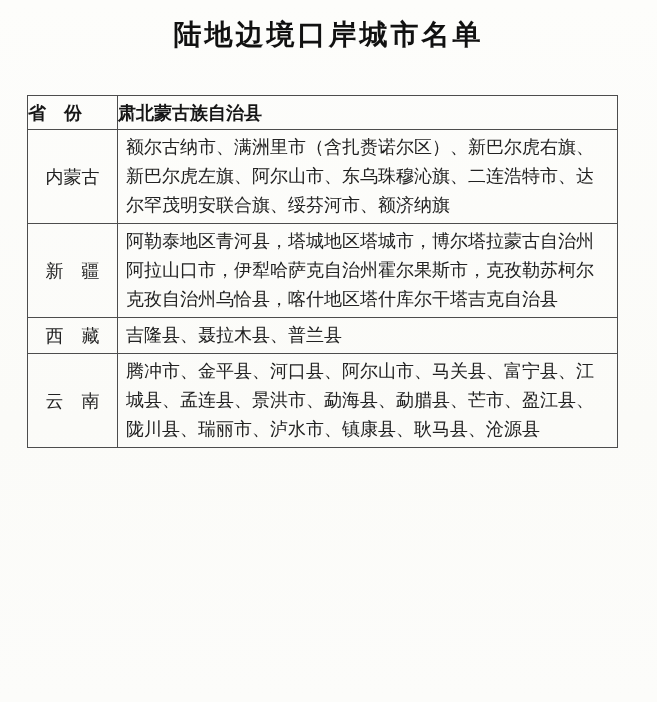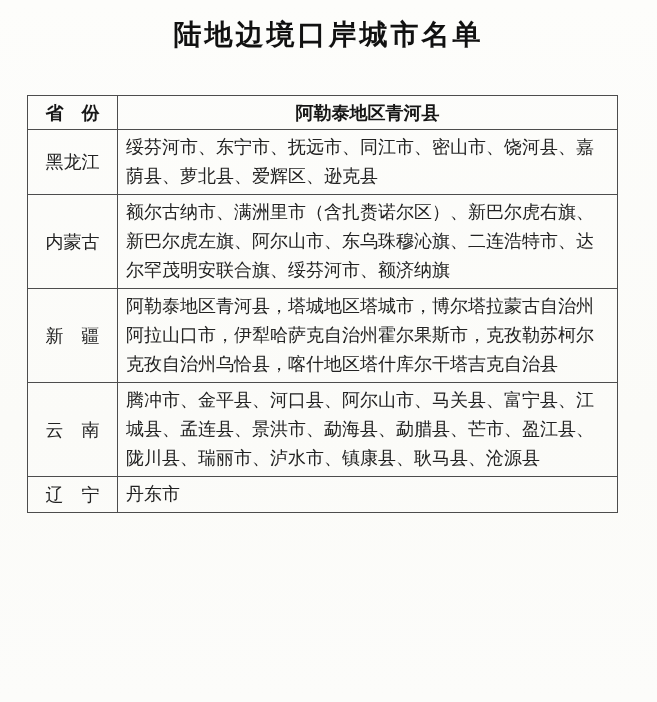--- a/index.html
+++ b/index.html
@@ -41,21 +41,21 @@
     border: 1px solid #4d4d4d;
     vertical-align: middle;
   }
   col.col-prov { width: 90px; }
   col.col-cities { width: 500px; }
   th {
     font-family: "Liberation Sans", "DejaVu Sans", sans-serif;
     font-weight: 700;
     font-size: 18px;
     height: 34px;
-    text-align: center;
+    text-align: left;
     color: #161616;
   }
   td.prov {
     text-align: center;
     font-size: 18px;
     color: #222;
     white-space: nowrap;
   }
   td.cities {
     font-size: 18px;
@@ -76,40 +76,36 @@
   <div class="doc-title">陆地边境口岸城市名单</div>
 
   <table class="border-table">
     <colgroup>
       <col class="col-prov">
       <col class="col-cities">
     </colgroup>
     <thead>
       <tr>
         <th>省　份</th>
-        <th>阿勒泰地区青河县</th>
+        <th>肃北蒙古族自治县</th>
       </tr>
     </thead>
     <tbody>
-      <tr>
-        <td class="prov">黑龙江</td>
-        <td class="cities">绥芬河市、东宁市、抚远市、同江市、密山市、饶河县、嘉荫县、萝北县、爱辉区、逊克县</td>
-      </tr>
       <tr>
         <td class="prov">内蒙古</td>
         <td class="cities">额尔古纳市、满洲里市（含扎赉诺尔区）、新巴尔虎右旗、新巴尔虎左旗、阿尔山市、东乌珠穆沁旗、二连浩特市、达尔罕茂明安联合旗、绥芬河市、额济纳旗</td>
       </tr>
       <tr>
         <td class="prov">新　疆</td>
         <td class="cities">阿勒泰地区青河县，塔城地区塔城市，博尔塔拉蒙古自治州阿拉山口市，伊犁哈萨克自治州霍尔果斯市，克孜勒苏柯尔克孜自治州乌恰县，喀什地区塔什库尔干塔吉克自治县</td>
       </tr>
+      <tr class="r1">
+        <td class="prov">西　藏</td>
+        <td class="cities">吉隆县、聂拉木县、普兰县</td>
+      </tr>
       <tr>
         <td class="prov">云　南</td>
         <td class="cities">腾冲市、金平县、河口县、阿尔山市、马关县、富宁县、江城县、孟连县、景洪市、勐海县、勐腊县、芒市、盈江县、陇川县、瑞丽市、泸水市、镇康县、耿马县、沧源县</td>
-      </tr>
-      <tr class="r1">
-        <td class="prov">辽　宁</td>
-        <td class="cities">丹东市</td>
       </tr>
     </tbody>
   </table>
 
 </div>
 
 </body></html>

